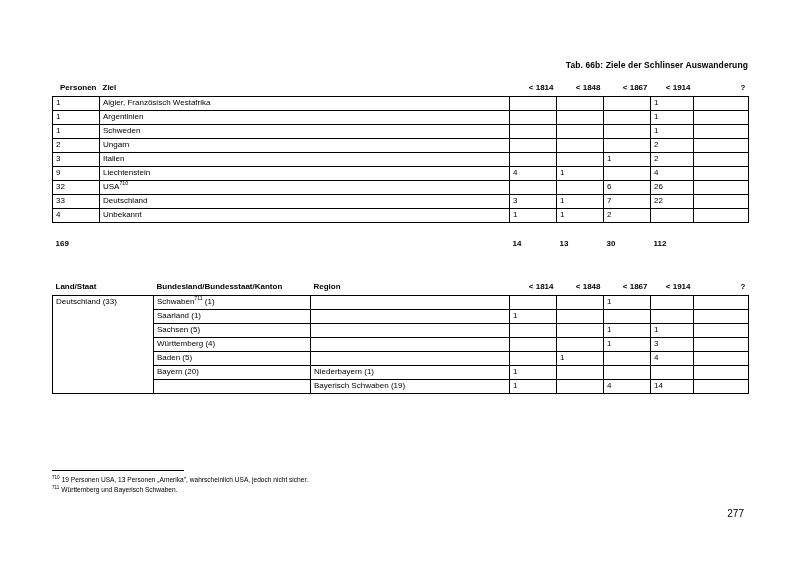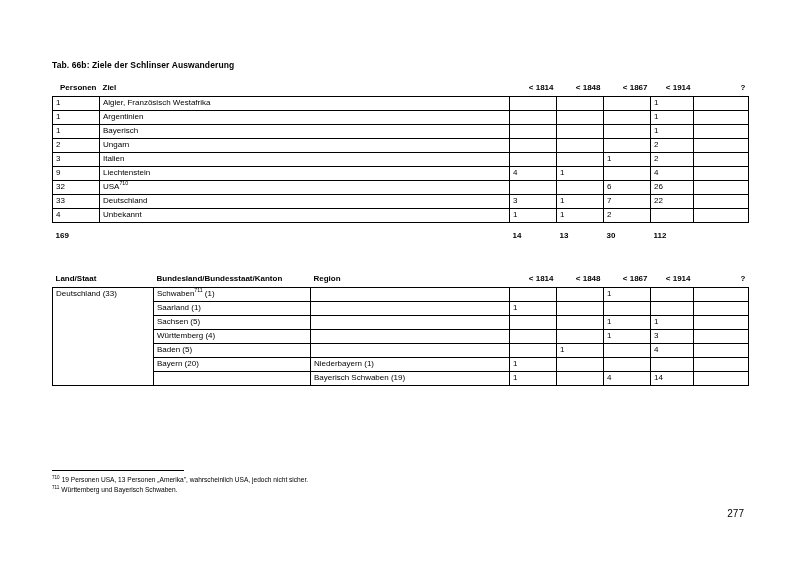--- a/index.html
+++ b/index.html
@@ -24,20 +24,21 @@
     top: 60px;
     width: 696px;
   }
 
   .tab-title {
     font-size: 8.5px;
     font-weight: bold;
     color: #000;
     letter-spacing: 0.1px;
     margin: 0 0 12px 0;
+    text-align: right;
   }
 
   table.doc {
     border-collapse: collapse;
     width: 100%;
     table-layout: fixed;
     font-size: 8px;
     color: #000;
   }
   table.doc td, table.doc th {
@@ -68,21 +69,21 @@
     border-bottom: 1.1px solid #000;
     height: 0;
     padding: 0;
     font-size: 0;
     line-height: 0;
   }
   
   tr.totals td {
     border: none;
     font-weight: bold;
-    padding-top: 8px;
+    padding-top: 16px;
     height: auto;
   }
 
   .sup {
     font-size: 5.2px;
     vertical-align: super;
     line-height: 0;
   }
 
   .spacer-lg { height: 30px; }
@@ -168,21 +169,21 @@
             <td class="num">1</td>
             <td><span>Argentinien</span></td>
             <td class="num"></td>
             <td class="num"></td>
             <td class="num"></td>
             <td class="num">1</td>
             <td class="num"></td>
           </tr>
           <tr>
             <td class="num">1</td>
-            <td><span>Bayerisch</span></td>
+            <td><span>Schweden</span></td>
             <td class="num"></td>
             <td class="num"></td>
             <td class="num"></td>
             <td class="num">1</td>
             <td class="num"></td>
           </tr>
           <tr>
             <td class="num">2</td>
             <td><span>Ungarn</span></td>
             <td class="num"></td>

